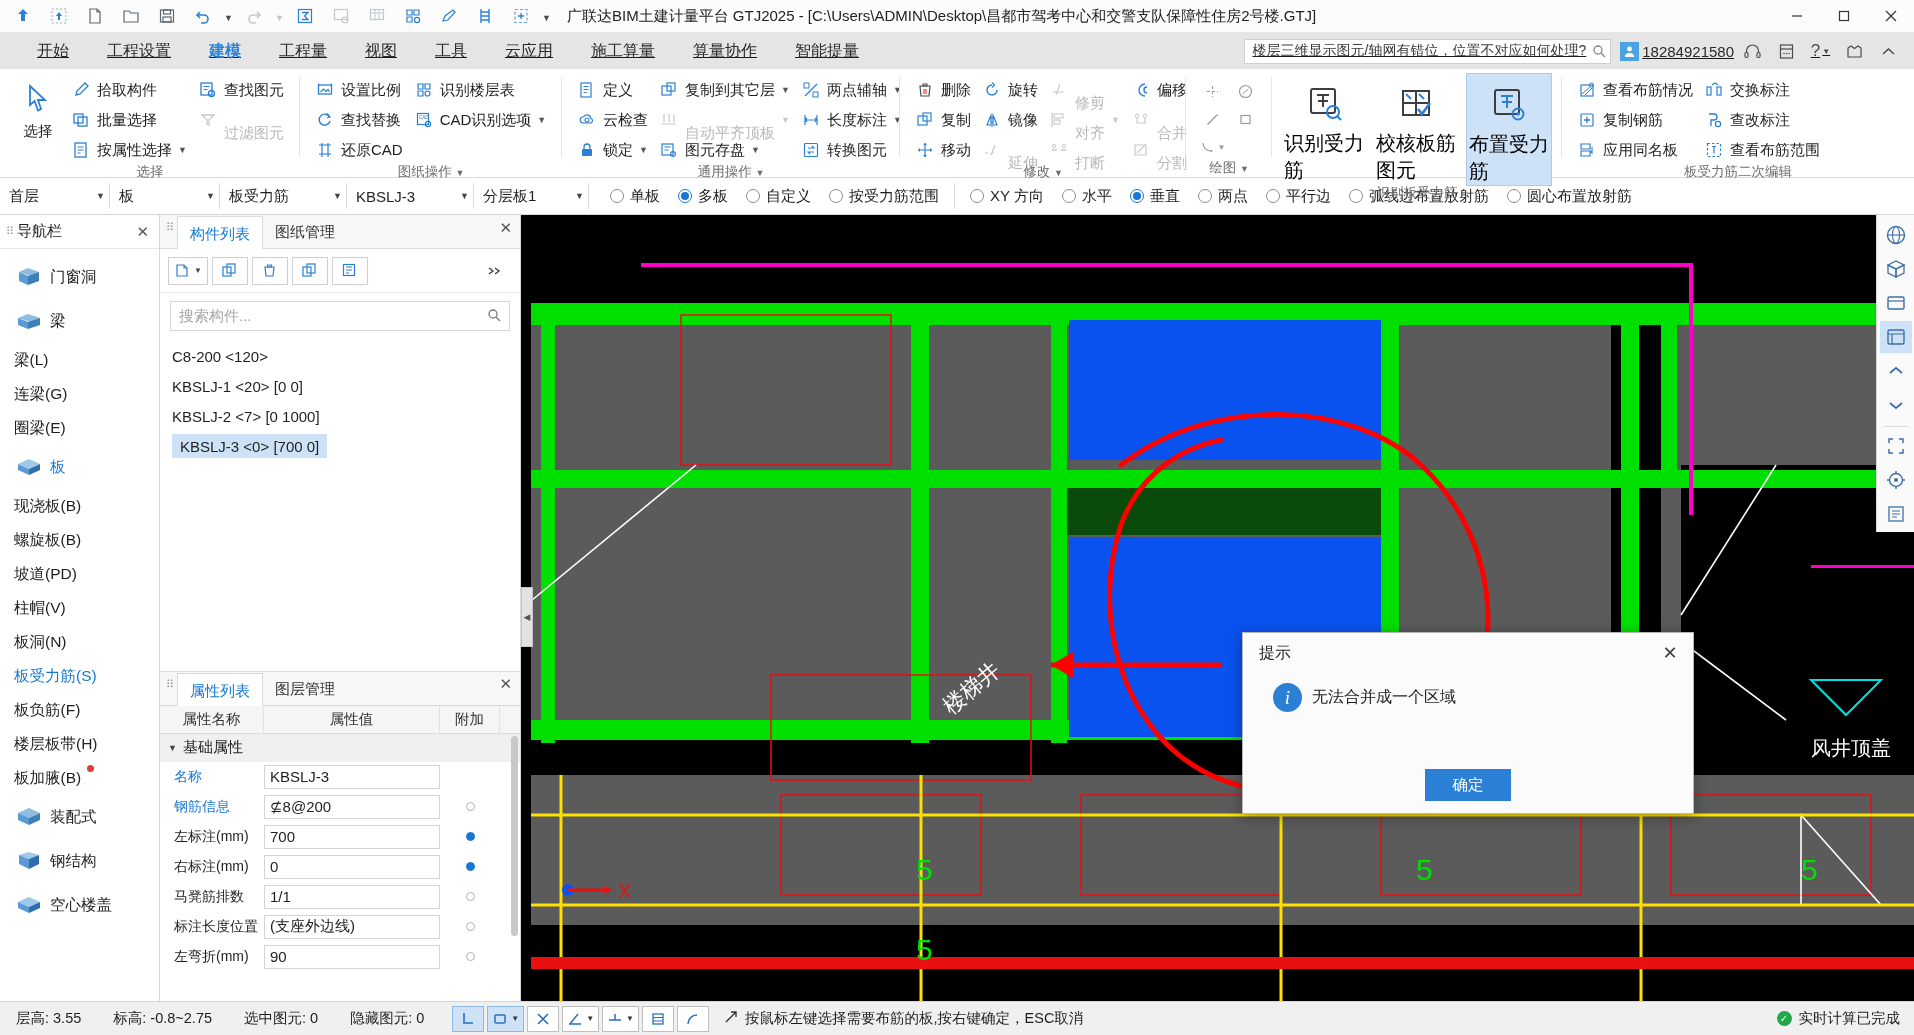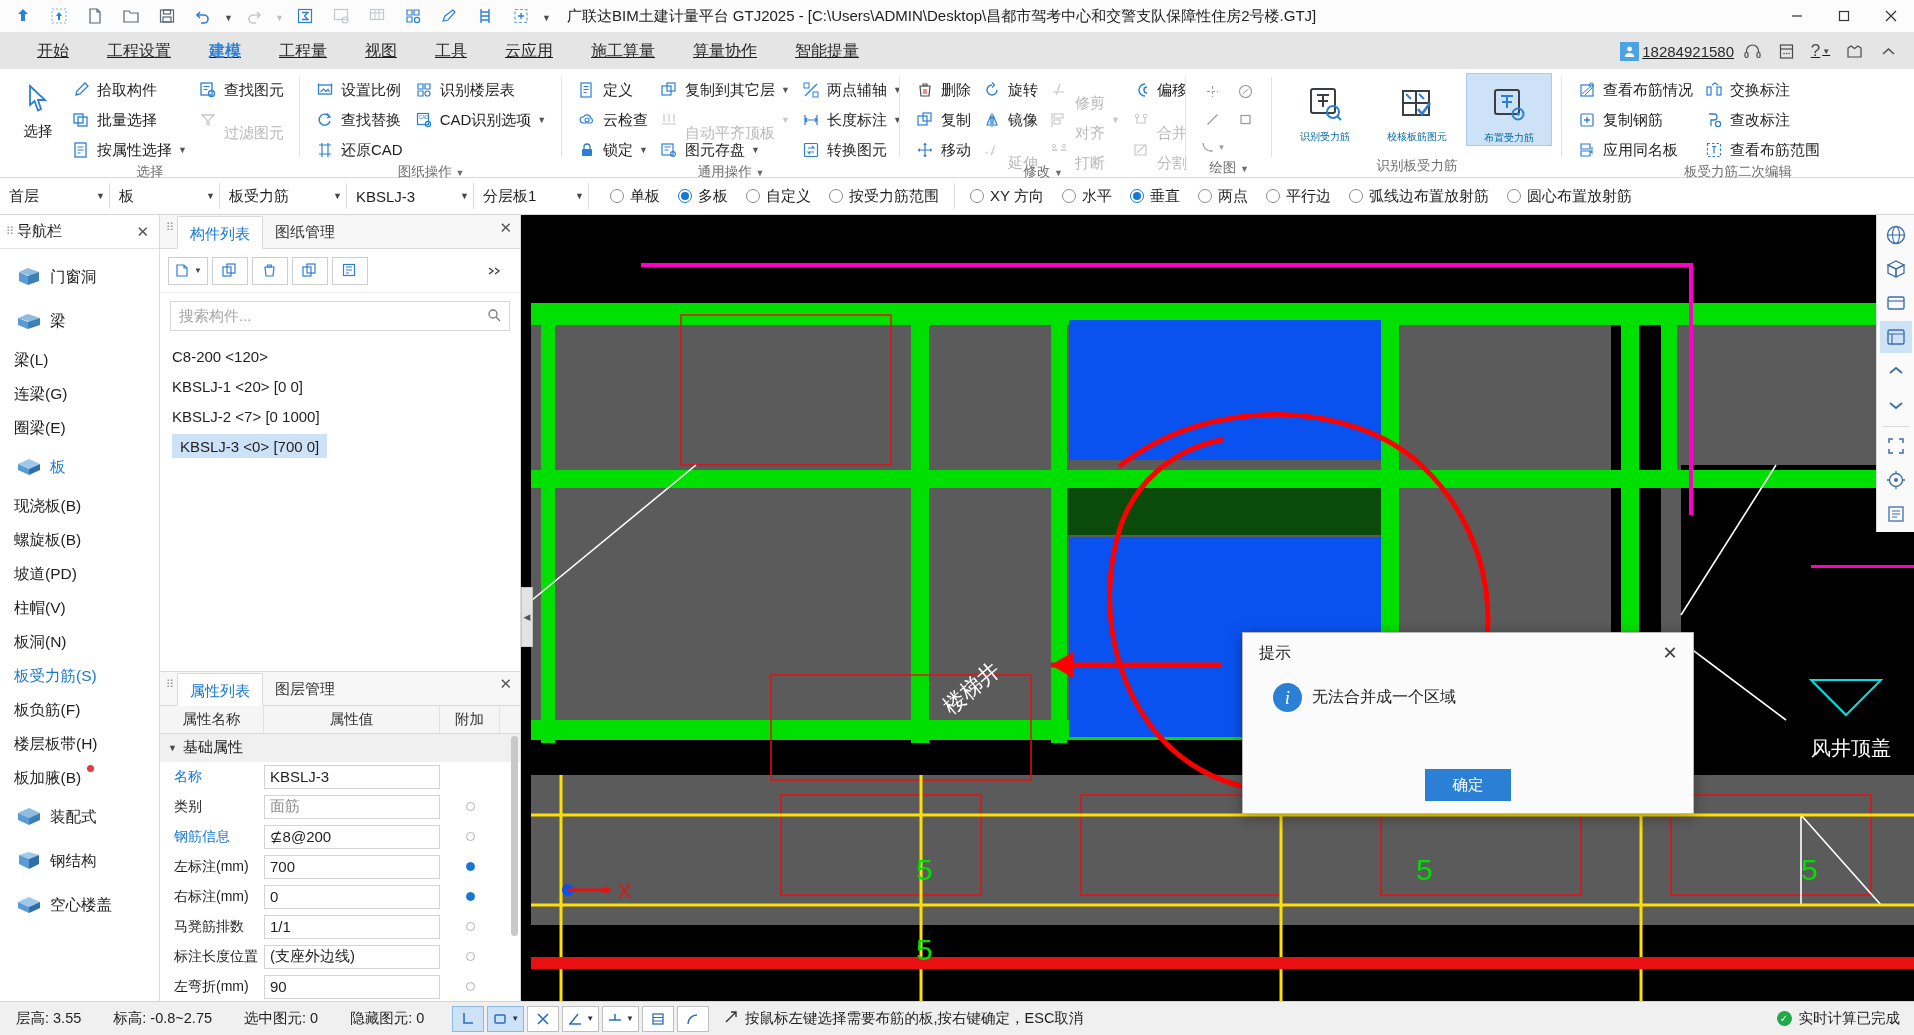--- a/index.html
+++ b/index.html
@@ -44,21 +44,21 @@
   .rgroup { display:flex; flex-direction:column; position:relative; padding:4px 0 0 0; }
   .rgroup::after { content:""; position:absolute; right:0; top:8px; bottom:20px; width:1px; background:#e3e3e3; }
   .rgroup:last-child::after { display:none; }
   .rg-body { display:flex; align-items:flex-start; flex:1; padding:0 10px; }
   .rg-label { text-align:center; font-size:13.5px; color:#6d6d6d; height:18px; line-height:14px; }
   .big-btn { width:62px; display:flex; flex-direction:column; align-items:center; justify-content:flex-start; padding-top:4px; cursor:default; }
   .big-btn .bicon { height:44px; display:flex; align-items:center; justify-content:center; color:#2b7fd4; }
   .big-btn .blabel { font-size:14.5px; color:#222; margin-top:1px; }
   .big-btn2 { width:88px; display:flex; flex-direction:column; align-items:center; padding:5px 2px 0; cursor:default; }
   .big-btn2 .bicon { height:52px; display:flex; align-items:center; justify-content:center; color:#3b3f45; }
-  .big-btn2 .blabel { font-size:10px; color:#0369a1; }
+  .big-btn2 .blabel { font-size:20px; color:#000000; }
   .big-btn2.sel { background:#cde2f7; border:1px solid #a9cbec; }
   .col { display:flex; flex-direction:column; justify-content:flex-start; padding-top:2px; }
   .sm-btn { display:flex; align-items:center; height:30px; padding:0 6px 0 4px; white-space:nowrap; cursor:default; }
   .sm-btn .micon { width:22px; height:22px; display:flex; align-items:center; justify-content:center; color:#2b7fd4; flex:none; margin-right:5px; }
   .sm-btn .mlabel { font-size:15px; color:#1f1f1f; }
   .sm-btn .caret { margin-left:6px; font-size:9px; color:#555; }
   .sm-btn.disabled .micon { color:#c8c8c8; }
   .sm-btn.disabled .mlabel { color:#b9b9b9;margin-top:26px; }
   .sm-btn.disabled .caret { color:#c8c8c8; }
   .draw-col { display:flex; flex-direction:column; padding-top:4px; }
@@ -284,20 +284,29 @@
       <div class="menu-item active">建模</div>
       <div class="menu-item">工程量</div>
       <div class="menu-item">视图</div>
       <div class="menu-item">工具</div>
       <div class="menu-item">云应用</div>
       <div class="menu-item">施工算量</div>
       <div class="menu-item">算量协作</div>
       <div class="menu-item">智能提量</div>
     </div>
     <div class="menu-right">
+      <div class="searchbox">
+        <span class="stxt">楼层三维显示图元/轴网有错位，位置不对应如何处理?</span>
+        <span class="sicon">
+            <svg width="14" height="14" viewBox="0 0 14 14">
+              <circle cx="6" cy="6" r="4" fill="none" stroke="#888" stroke-width="1.3"></circle>
+              <path d="M9 9l4 4" stroke="#888" stroke-width="1.3"></path>
+            </svg>
+          </span>
+      </div>
       <div class="useracct">
         <span class="avatar">
             <svg width="13" height="13" viewBox="0 0 13 13">
               <circle cx="6.5" cy="4" r="2.4" fill="#fff"></circle>
               <path d="M1.8 12c0-2.6 2.1-4 4.7-4s4.7 1.4 4.7 4z" fill="#fff"></path>
             </svg>
           </span>
         <span class="phone">18284921580</span>
       </div>
       <div class="mr-icon">
@@ -1088,27 +1097,20 @@
               <span class="tri">▼</span>
               <span>基础属性</span>
             </div>
 
           <div class="prow">
             <div class="pname blue">名称</div>
             <div class="pval">KBSLJ-3</div>
             <div class="pdot"></div>
           </div>
           <div class="prow">
-            <div class="pname">类别</div>
-            <div class="pval gray">面筋</div>
-            <div class="pdot">
-                <span class="dot"></span>
-              </div>
-          </div>
-          <div class="prow">
             <div class="pname blue">钢筋信息</div>
             <div class="pval">⊈8@200</div>
             <div class="pdot">
                 <span class="dot"></span>
               </div>
           </div>
           <div class="prow">
             <div class="pname">左标注(mm)</div>
             <div class="pval">700</div>
             <div class="pdot">

